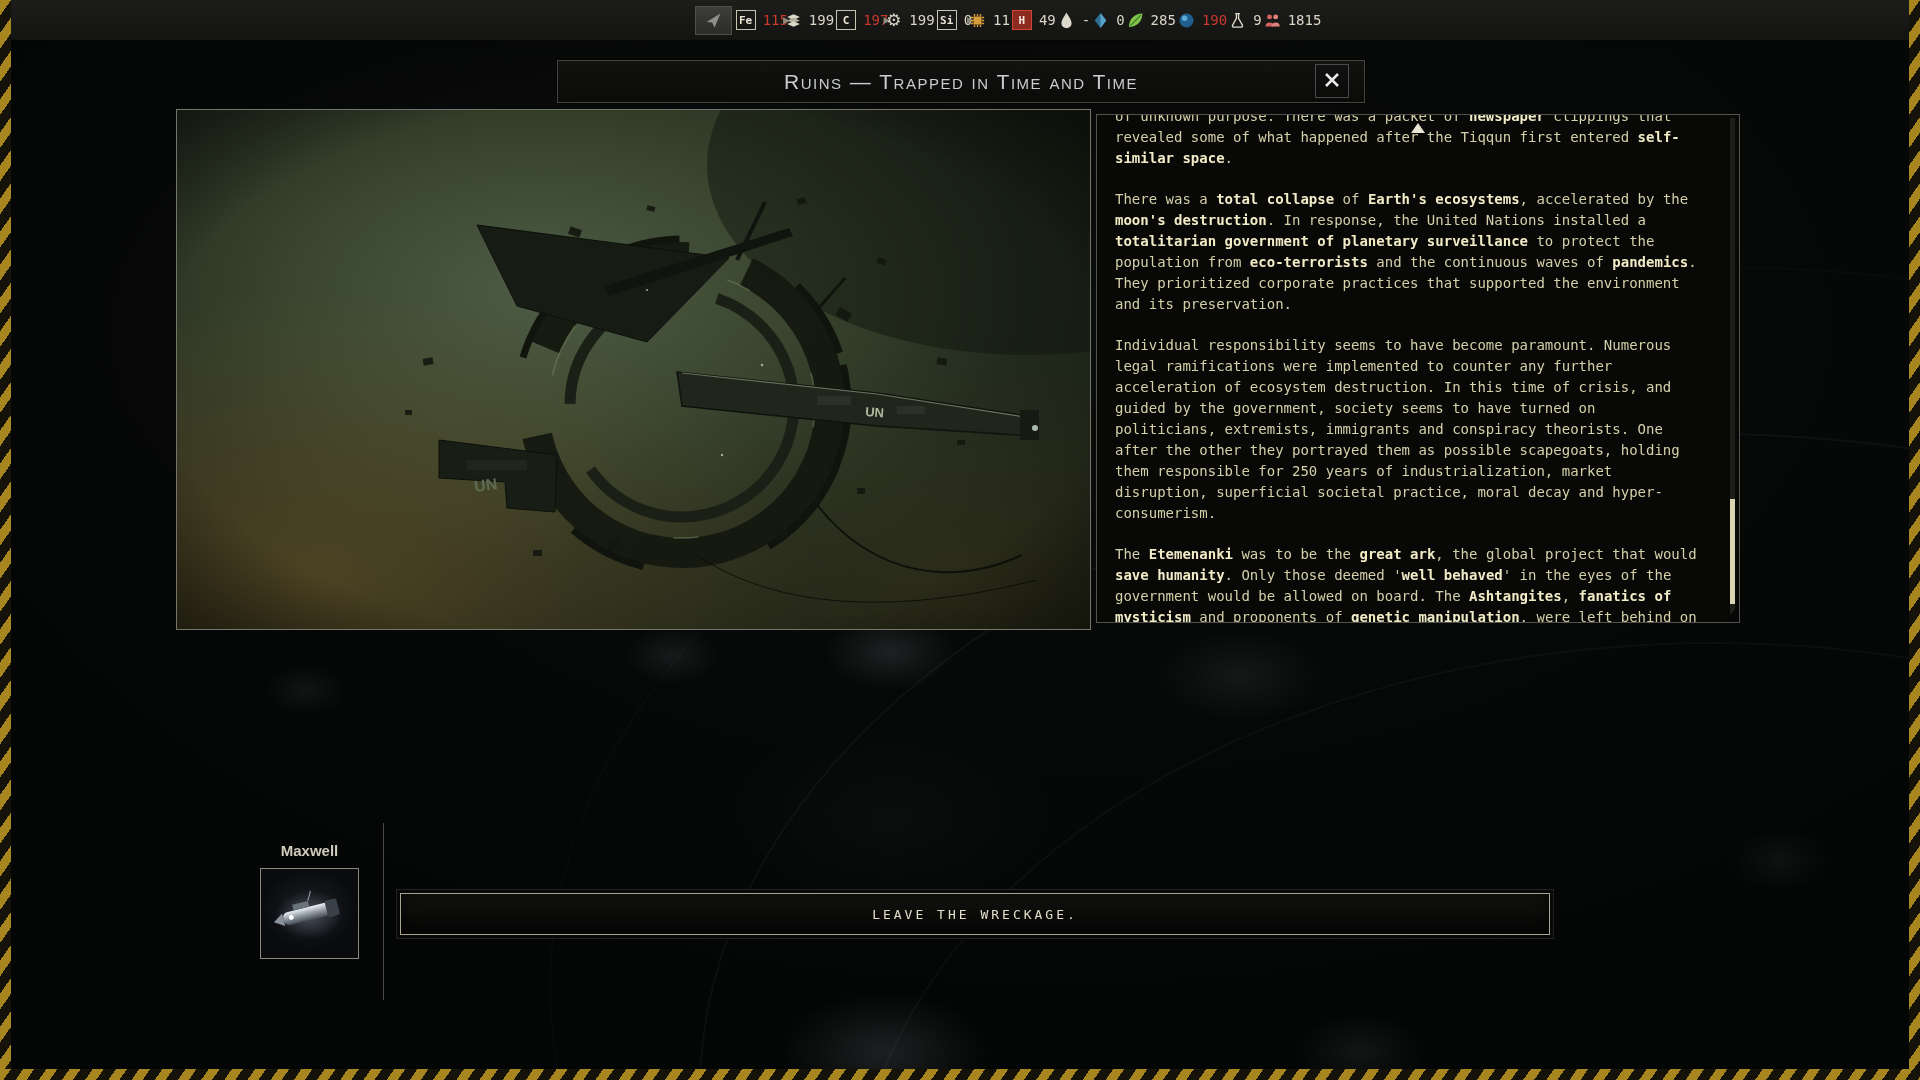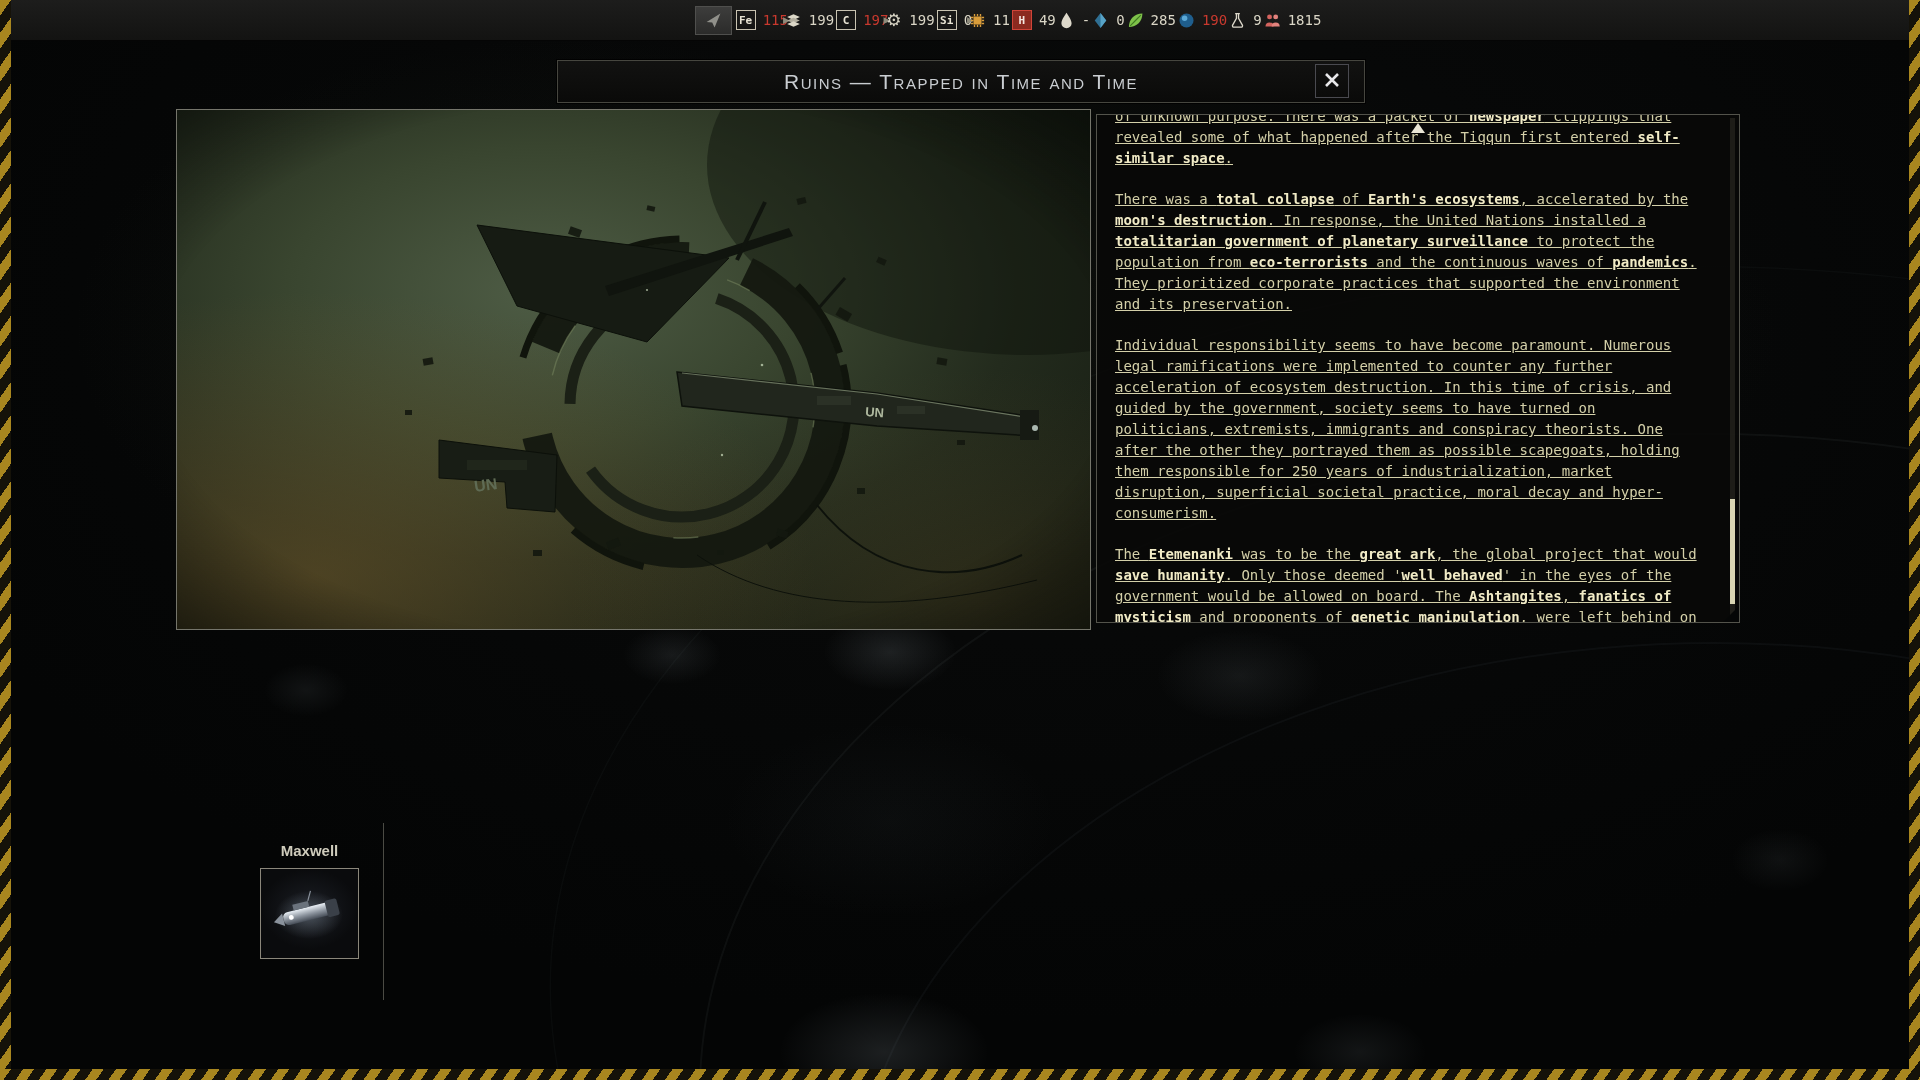--- a/index.html
+++ b/index.html
@@ -51,21 +51,21 @@
 
   
   .image-panel{position:absolute;left:176px;top:109px;width:913px;height:519px;z-index:4;
     border:1px solid #75756b;background:#1a2018;}
   .image-panel svg{display:block;width:100%;height:100%;}
 
   
   .text-panel{position:absolute;left:1096px;top:114px;width:644px;height:509px;z-index:4;
     background:rgba(9,9,7,0.93);border:1px solid #53534b;overflow:hidden;box-sizing:border-box;}
   .story{position:absolute;left:18px;right:38px;top:-9px;}
-  .story-para{margin:0 0 20px;font:14px/21px "DejaVu Sans Mono",monospace;color:#d4d0a9;text-decoration:underline;}
+  .story-para{margin:0 0 20px;font:14px/21px "DejaVu Sans Mono",monospace;color:#d4d0a9;}
   .story-para b{color:#f1ebc6;font-weight:700;}
   .scroll-up{position:absolute;left:50%;top:8px;margin-left:-7px;width:0;height:0;
     border-left:7px solid transparent;border-right:7px solid transparent;border-bottom:10px solid #e9e5d5;cursor:pointer;}
   .scrollbar{position:absolute;right:4px;top:3px;bottom:3px;width:5px;background:rgba(150,146,120,0.16);cursor:pointer;}
   .scroll-thumb{position:absolute;left:0;width:100%;top:76%;height:21%;background:#d9d5b2;cursor:grab;}
   .corner-cut{position:absolute;right:-1px;bottom:-1px;width:0;height:0;
     border-bottom:18px solid #050606;border-left:18px solid transparent;}
 
   
   .footer-divider{position:absolute;left:383px;top:823px;width:1px;height:177px;background:#4b4b44;z-index:4;}
@@ -329,14 +329,15 @@
         <rect x="22" y="38" width="50" height="13" rx="5" fill="url(#hullg)"></rect>
         <rect x="66" y="36" width="12" height="17" rx="2" fill="#3a4048"></rect>
         <path d="M22 38 L12 44.5 L22 51 Z" fill="#8a929c"></path>
         <rect x="34" y="32" width="16" height="6" fill="#6a727c"></rect>
         <path d="M50 32 L55 23" stroke="#8a929c" stroke-width="1.2"></path>
         <circle cx="30" cy="44" r="2.4" fill="#ffffff"></circle>
       </g>
     </svg>
   </div>
 
+  <button class="action-btn">LEAVE THE WRECKAGE.</button>
 
 </div>
 
 </body></html>

